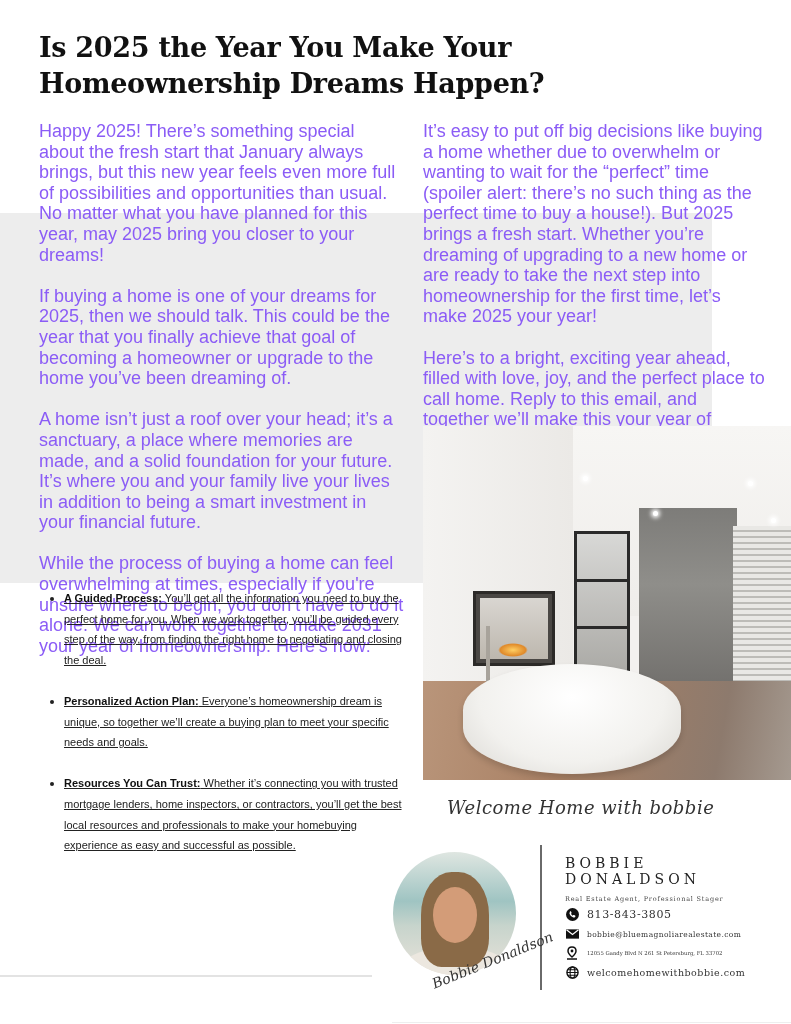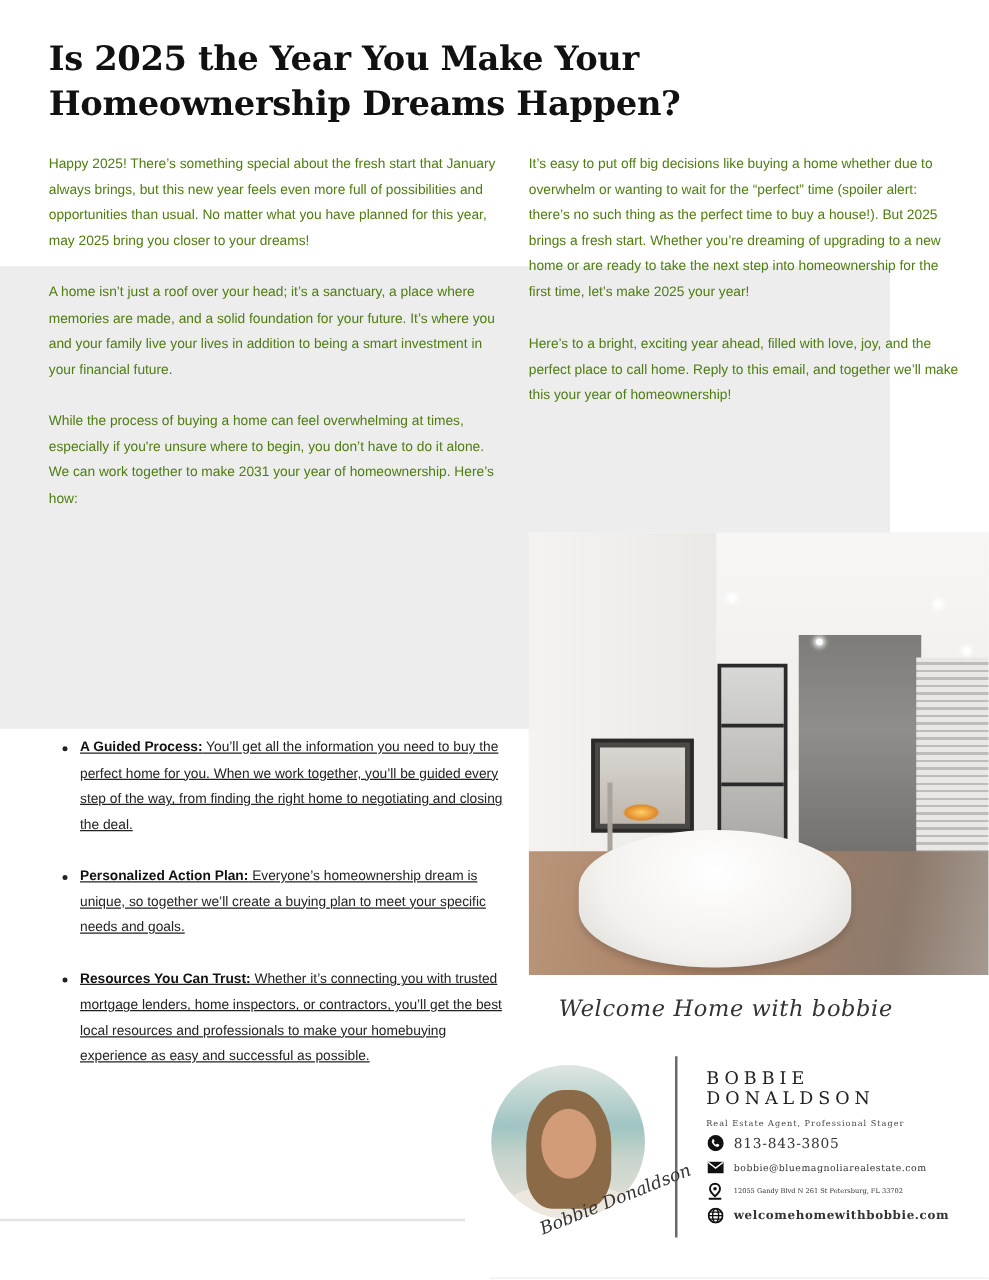--- a/index.html
+++ b/index.html
@@ -11,21 +11,21 @@
     background: #ededed; z-index: 0;
   }
   .title {
     position: absolute; left: 39px; top: 30px; width: 720px;
     font-family: "DejaVu Serif", serif; font-weight: bold;
     font-size: 27px; line-height: 36px; color: #111; letter-spacing: -0.3px;
     z-index: 2;
   }
   .col {
     position: absolute; z-index: 2;
-    font-size: 11px; line-height: 20.6px; color: #4d7c0f;
+    font-size: 18px; line-height: 20.6px; color: #8b5cf6;
   }
   .col-left { left: 39px; top: 121px; width: 365px; }
   .col-right { left: 423px; top: 121px; width: 345px; }
   .col p { margin-bottom: 20.6px; }
 
   .bullets {
     position: absolute; left: 48px; top: 588px; width: 355px; z-index: 2;
     list-style: none; font-size: 11px; line-height: 20.6px; color: #222; text-decoration: underline;
   }
   .bullets li { position: relative; padding-left: 16px; margin-bottom: 20.6px; }
@@ -86,34 +86,35 @@
   .card .row { display: flex; align-items: center; position: absolute; left: 0; }
   .card .row .ic { width: 14px; height: 14px; margin-right: 8px; display: flex; align-items: center; justify-content: center; }
   .card .row .txt { font-family: "DejaVu Serif", serif; color: #333; white-space: nowrap; }
   .row-phone { top: 52px; }
   .row-phone .txt { font-size: 11px; letter-spacing: 0.6px; }
   .row-email { top: 72px; }
   .row-email .txt { font-size: 7.5px; letter-spacing: 0.4px; }
   .row-addr { top: 91px; }
   .row-addr .txt { font-size: 5.3px; }
   .row-web { top: 110px; }
-  .row-web .txt { font-size: 9.5px; letter-spacing: 0.5px; font-weight: bold; }
+  .row-web .txt { font-size: 9.5px; letter-spacing: 0.5px; }
 
   .hline-left { position: absolute; left: 0; top: 975px; width: 372px; height: 2px; background: #e3e3e3; z-index: 2; }
   .hline-right { position: absolute; left: 392px; top: 1022px; width: 399px; height: 1px; background: #eeeeee; z-index: 2; }
 </style>
 </head>
 <body>
 
 <div class="gray-band"></div>
 
 <h1 class="title">Is 2025 the Year You Make Your Homeownership Dreams Happen?</h1>
 
 <div class="col col-left">
   <p>Happy 2025! There’s something special about the fresh start that January always brings, but this new year feels even more full of possibilities and opportunities than usual. No matter what you have planned for this year, may 2025 bring you closer to your dreams!</p>
+  <p>If buying a home is one of your dreams for 2025, then we should talk. This could be the year that you finally achieve that goal of becoming a homeowner or upgrade to the home you’ve been dreaming of.</p>
   <p>A home isn’t just a roof over your head; it’s a sanctuary, a place where memories are made, and a solid foundation for your future. It’s where you and your family live your lives in addition to being a smart investment in your financial future.</p>
   <p>While the process of buying a home can feel overwhelming at times, especially if you're unsure where to begin, you don’t have to do it alone. We can work together to make 2031 your year of homeownership. Here’s how:</p>
 </div>
 
 <ul class="bullets">
   <li>
     <span class="dot"></span>
     <b>A Guided Process:</b><span> You’ll get all the information you need to buy the perfect home for you. When we work together, you’ll be guided every step of the way, from finding the right home to negotiating and closing the deal.</span>
   </li>
   <li>

